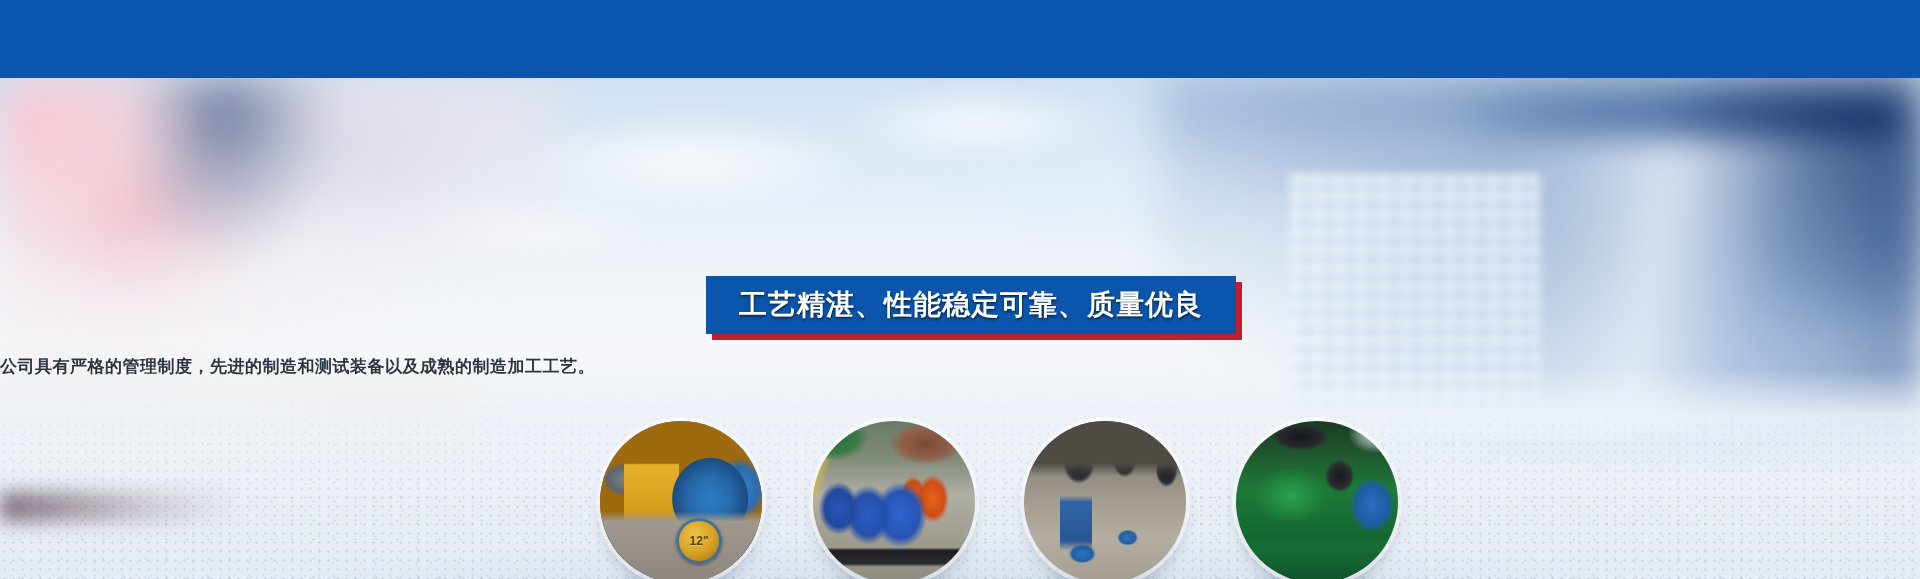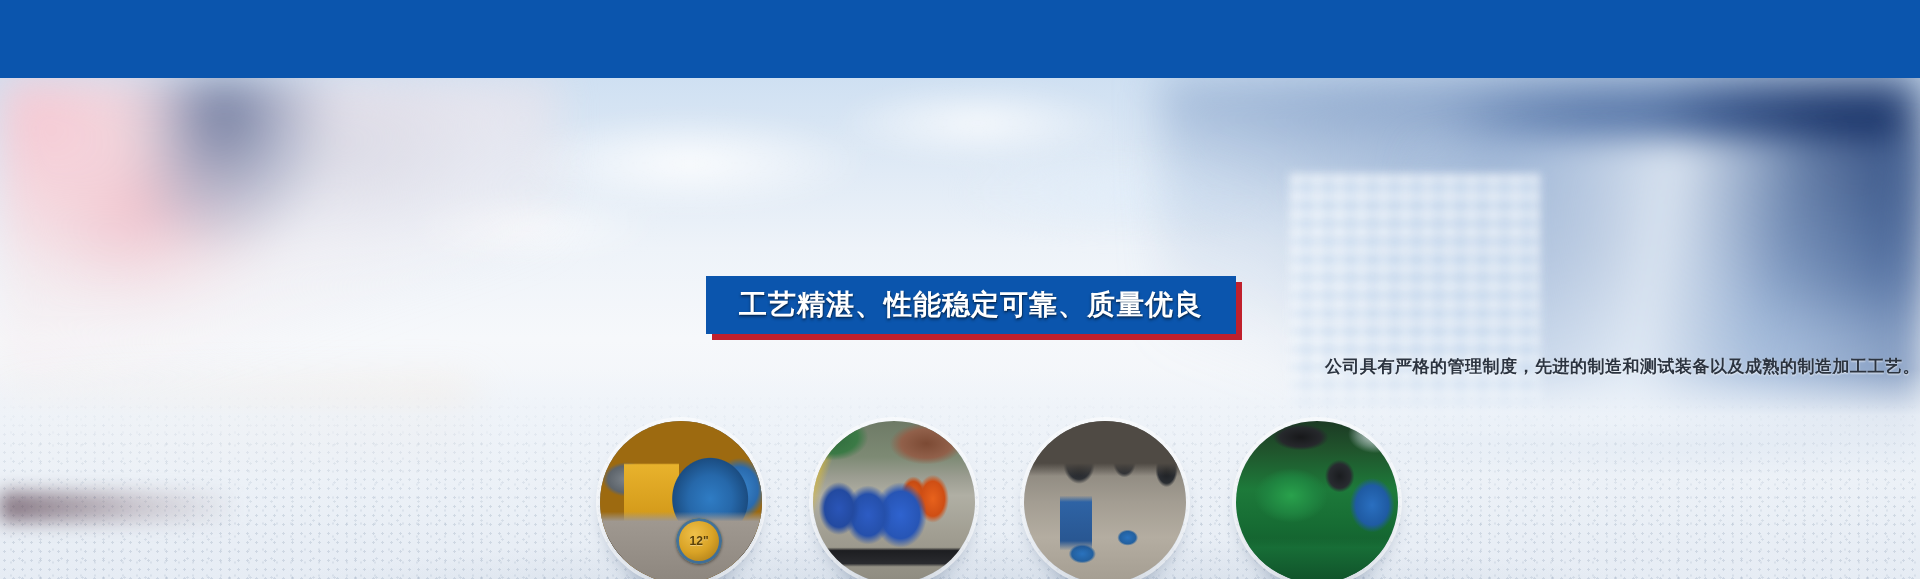--- a/index.html
+++ b/index.html
@@ -130,21 +130,21 @@
     font-size:28px; font-weight:bold; letter-spacing:1px;
     text-shadow:
       0 2px 3px rgba(0,0,0,.45),
       1px 1px 0 rgba(0,0,0,.25);
     white-space:nowrap;
   }
 
   
   .subtitle {
     position:absolute; left:0; top:277px; width:1920px;
-    text-align:right;
+    text-align:left;
     font-size:17px; font-weight:bold; color:#2c3440;
     letter-spacing:.5px;
     text-shadow:0 1px 2px rgba(255,255,255,.75);
   }
 
   
   .circles {
     position:absolute; left:560px; top:343px; width:840px; height:172px;
   }
   .circle {

